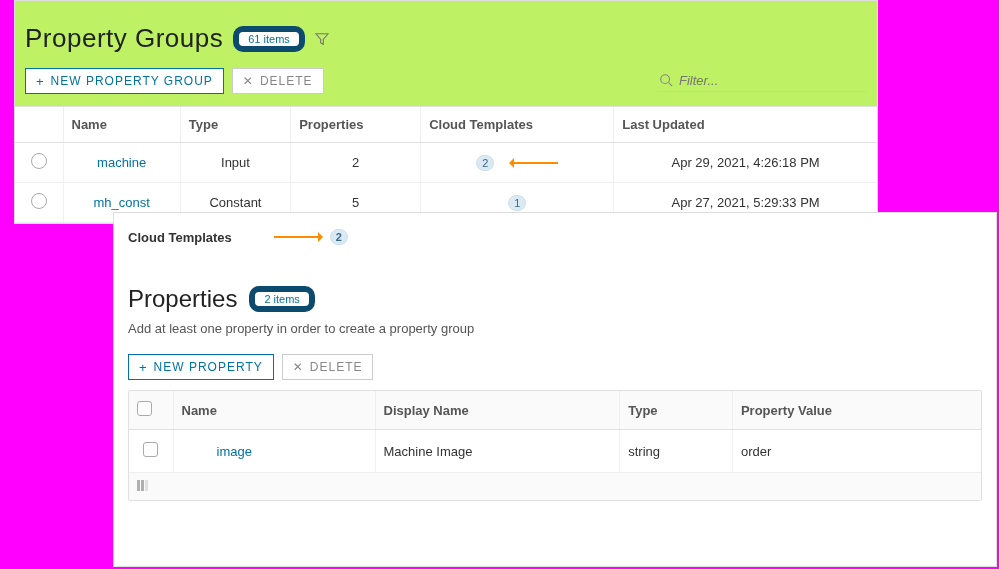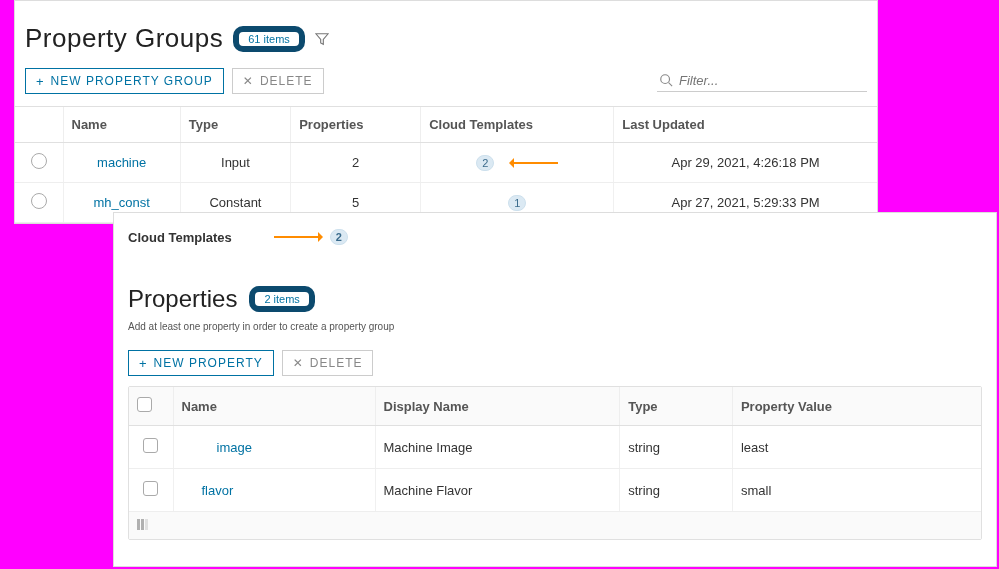--- a/index.html
+++ b/index.html
@@ -6,21 +6,21 @@
   body {
     font-family: -apple-system, BlinkMacSystemFont, "Segoe UI", Arial, sans-serif;
     background: #ff00ff;
     width: 999px;
     height: 569px;
     position: relative;
     color: #333;
     font-size: 13px;
   }
   .top-panel {
-    background: #ffffff;
+    background: #bef264;
     border: 1px solid #ddd;
     width: 864px;
     margin-left: 14px;
     padding: 22px 0 0 0;
   }
   .page-header {
     display: flex;
     align-items: center;
     gap: 10px;
     padding: 0 10px;
@@ -124,21 +124,21 @@
   .ct-row {
     display: flex; align-items: center; gap: 30px;
     font-size: 13px; font-weight: 600; color: #333;
     margin-bottom: 40px;
   }
   .ct-row .arrow { width: 48px; }
   .prop-header {
     display: flex; align-items: center; gap: 12px; margin-bottom: 8px;
   }
   .prop-title { font-size: 24px; font-weight: 300; color: #222; }
-  .help { color: #555; font-size: 10px; margin-bottom: 18px; }
+  .help { color: #555; font-size: 13px; margin-bottom: 18px; }
   .detail-grid-wrap { border: 1px solid #e0e0e0; border-radius: 2px; }
   table.detail-grid { width: 100%; border-collapse: collapse; font-size: 13px; }
   table.detail-grid th {
     text-align: left; font-weight: 600; color: #555;
     padding: 10px 8px; border-bottom: 1px solid #e0e0e0;
     border-left: 1px solid #eee; background: #fafafa;
   }
   table.detail-grid th:first-child, table.detail-grid td:first-child { border-left: none; }
   table.detail-grid td {
     padding: 12px 8px; border-bottom: 1px solid #eee;
@@ -255,28 +255,21 @@
           <th>Type</th>
           <th>Property Value</th>
         </tr>
       </thead>
       <tbody>
         <tr>
           <td class="col-sel2"><span class="checkbox"></span></td>
           <td style="padding-left:43px;"><span class="link">image</span></td>
           <td>Machine Image</td>
           <td>string</td>
-          <td>least</td>
-        </tr>
-        <tr>
-          <td class="col-sel2"><span class="checkbox"></span></td>
-          <td style="padding-left:28px;"><span class="link">flavor</span></td>
-          <td>Machine Flavor</td>
-          <td>string</td>
-          <td>small</td>
+          <td>order</td>
         </tr>
       </tbody>
     </table>
     <div class="grid-footer">
       <span class="cols-icon">
           <span></span>
           <span></span>
           <span></span>
         </span>
     </div>

